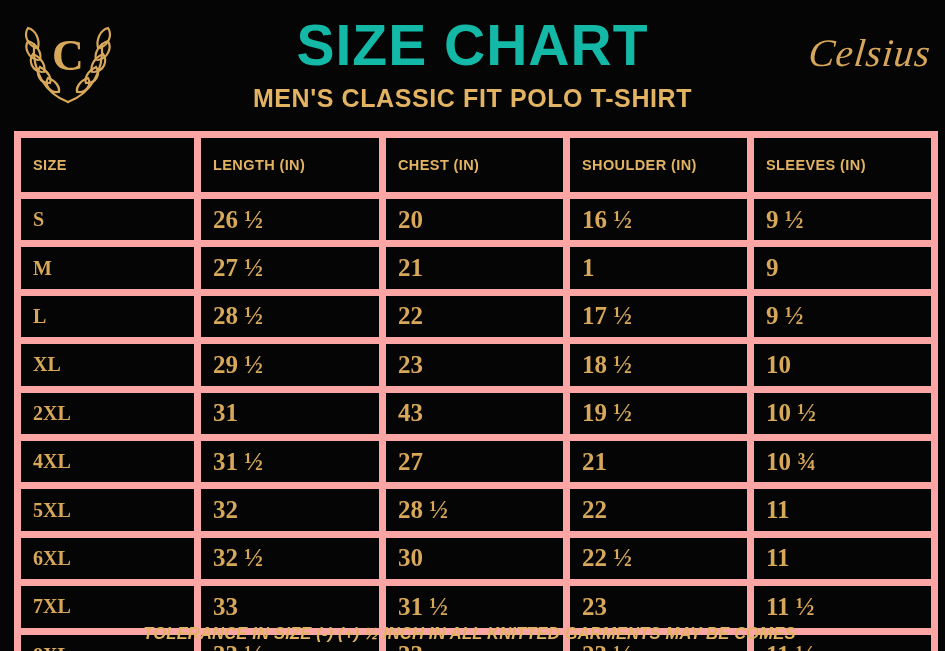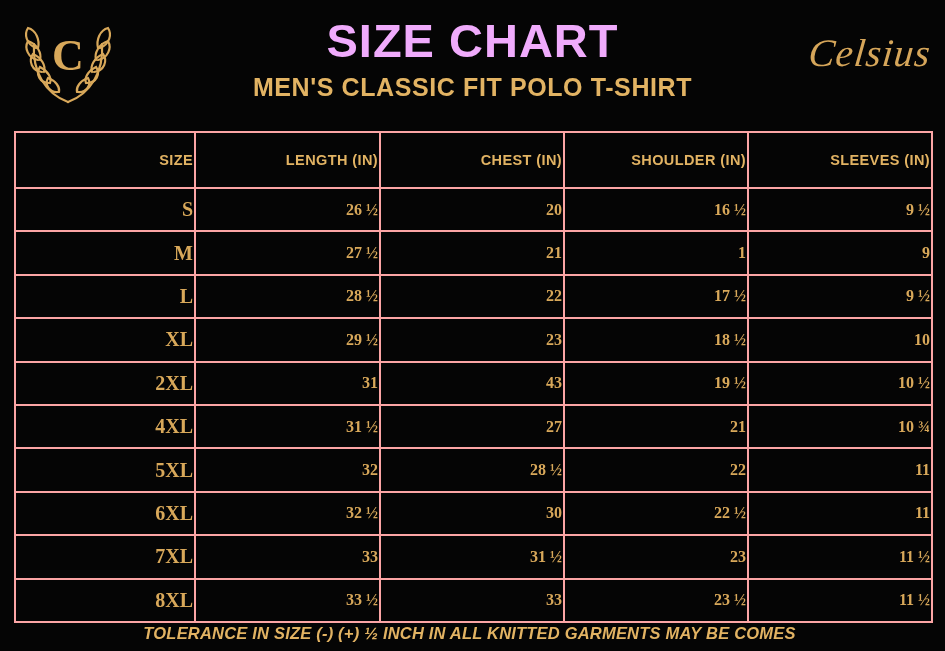--- a/index.html
+++ b/index.html
@@ -40,23 +40,23 @@
   .title-block {
     position: absolute;
     left: 0;
     right: 0;
     top: 16px;
     text-align: center;
   }
   .main-title {
     font-family: "Liberation Sans", sans-serif;
     font-weight: bold;
-    font-size: 47px;
+    font-size: 57px;
     letter-spacing: 1px;
-    color: #f0abfc;
+    color: #14b8a6;
     line-height: 1.05;
     margin: 0;
   }
   .sub-title {
     font-family: "Liberation Sans", sans-serif;
     font-weight: bold;
     font-size: 25px;
     letter-spacing: 0.6px;
     color: #e2b363;
     margin-top: 8px;
@@ -80,37 +80,37 @@
     top: 131px;
     width: 917px;
   }
   table.size-chart {
     width: 100%;
     border-collapse: collapse;
     table-layout: fixed;
   }
   table.size-chart th,
   table.size-chart td {
-    border: 2px solid #fca5a5;
-    text-align: right;
+    border: 7px solid #fca5a5;
+    text-align: left;
     color: #d8a85a;
     padding-left: 12px;
   }
   table.size-chart th {
     font-family: "Liberation Sans", sans-serif;
     font-weight: bold;
     font-size: 14.5px;
     letter-spacing: 0.4px;
     height: 52px;
     color: #e2b363;
   }
   table.size-chart td {
     font-family: "Liberation Serif", serif;
     font-weight: bold;
-    font-size: 16px;
+    font-size: 25px;
     height: 39.4px;
   }
   table.size-chart td.size-cell {
     font-size: 20px;
   }
   col.c0 { width: 180px; }
   col.c1 { width: 185px; }
   col.c2 { width: 184px; }
   col.c3 { width: 184px; }
   col.c4 { width: 184px; }

